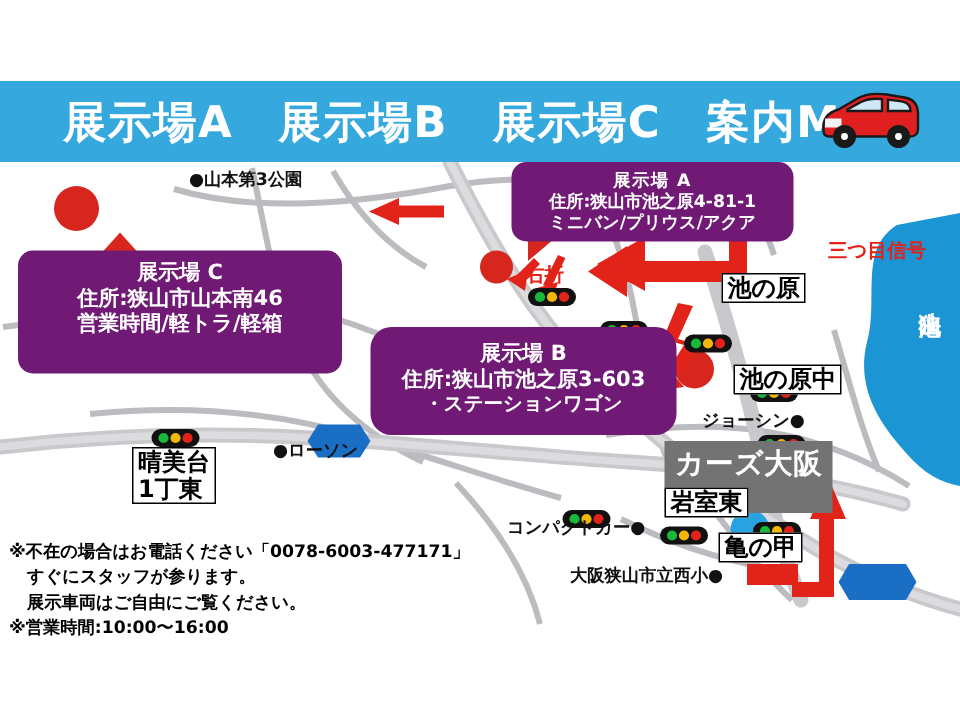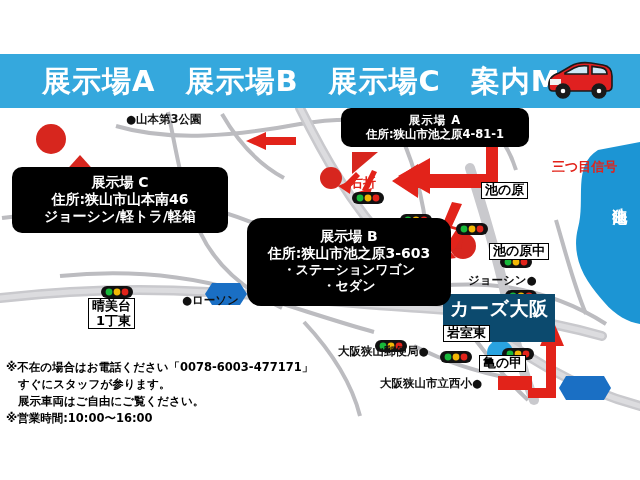--- a/index.html
+++ b/index.html
@@ -10,41 +10,41 @@
   .header{position:absolute;left:0;top:54px;width:640px;height:54px;background:#35a8dd;}
   .header-title{position:absolute;left:42px;top:60px;font-size:29px;font-weight:bold;color:#ffffff;
     letter-spacing:1px;white-space:nowrap;line-height:42px;}
   .car-icon{position:absolute;left:543px;top:57px;width:74px;height:46px;}
 
   
   .map{position:absolute;left:0;top:108px;width:640px;height:312px;background:#ffffff;overflow:hidden;}
   .map-svg{position:absolute;left:0;top:0;width:640px;height:312px;}
 
   
-  .box{position:absolute;background:#000000;color:#fff;border-radius:12px;
+  .box{position:absolute;background:#701a75;color:#fff;border-radius:12px;
     text-align:center;font-weight:bold;line-height:1.22;}
   .box .ln{display:block;white-space:nowrap;}
   .box-a{left:341px;top:108px;width:180px;padding:5px 4px 6px;font-size:11.5px;border-radius:10px;}
   .box-a .t1{font-size:11.5px;letter-spacing:1px;}
-  .box-c{left:12px;top:167px;width:208px;padding:7px 4px 8px;font-size:14px;border-radius:10px;}
+  .box-c{left:12px;top:167px;width:208px;padding:7px 4px 24px;font-size:14px;border-radius:10px;}
   .box-b{left:247px;top:218px;width:192px;padding:10px 6px 12px;font-size:14px;border-radius:14px;}
   .box-b .sm{font-size:13px;}
 
   .tail{position:absolute;width:0;height:0;}
   .tail-a{left:352px;top:152px;border-left:0 solid transparent;border-right:26px solid transparent;
       border-top:22px solid #d7261e;}
   .tail-c{left:62px;top:155px;border-left:18px solid transparent;border-right:18px solid transparent;
       border-bottom:20px solid #d7261e;}
 
   
   .lab{position:absolute;font-size:11.5px;font-weight:bold;color:#111;white-space:nowrap;}
   .lab-red{position:absolute;font-size:13px;font-weight:bold;color:#e2231a;white-space:nowrap;}
-  .sig-lab{position:absolute;font-size:13px;font-weight:bold;color:#000;background:#fff;
-    border:1.6px solid #000;padding:0px 3px;white-space:nowrap;line-height:1.12;text-align:right;}
-  .cyan-lab{position:absolute;background:#0c4a6e;color:#fff;font-weight:bold;font-size:19px;
+  .sig-lab{position:absolute;font-size:16px;font-weight:bold;color:#000;background:#fff;
+    border:1.6px solid #000;padding:0px 3px;white-space:nowrap;line-height:1.12;text-align:left;}
+  .cyan-lab{position:absolute;background:#737373;color:#fff;font-weight:bold;font-size:19px;
     padding:2px 7px 20px;white-space:nowrap;letter-spacing:0.5px;}
   .lake-lab{position:absolute;color:#fff;font-weight:bold;font-size:15px;
     writing-mode:vertical-rl;text-orientation:upright;line-height:1.05;letter-spacing:1px;}
 
   
   .footer{position:absolute;left:0;top:360px;width:640px;}
   .note{position:absolute;font-size:11.5px;font-weight:bold;color:#000;white-space:nowrap;}
 </style>
 </head>
 <body>
@@ -216,54 +216,54 @@
       </g>
     </svg>
 
     <span style="position:absolute;left:215px;top:285px;font-size:11px;font-weight:bold;color:#fff;">34</span>
 
   </div>
 
   <span class="lab" style="left:86px;top:112px;margin-left:40px;">●山本第3公園</span>
   <span class="lab" style="left:182px;top:293px;">●ローソン</span>
   <span class="lab" style="left:468px;top:273px;">ジョーシン●</span>
-  <span class="lab" style="left:338px;top:344px;">大阪狭山郵便局●</span>
+  <span class="lab" style="left:338px;top:344px;">コンパクトカー●</span>
   <span class="lab" style="left:380px;top:376px;">大阪狭山市立西小●</span>
   <span class="lab-red" style="left:350px;top:174px;">右折</span>
   <span class="lab-red" style="left:552px;top:158px;">三つ目信号</span>
   <span class="cyan-lab" style="left:443px;top:294px;">カーズ大阪</span>
   <span class="lake-lab" style="left:611px;top:196px;">狭山池</span>
 
   <div class="sig-lab" style="left:88px;top:298px;">
     <span>晴美台</span><br>
     <span>1丁東</span>
   </div>
   <div class="sig-lab" style="left:481px;top:182px;">池の原</div>
   <div class="sig-lab" style="left:489px;top:243px;">池の原中</div>
   <div class="sig-lab" style="left:443px;top:325px;">岩室東</div>
   <div class="sig-lab" style="left:479px;top:355px;">亀の甲</div>
 
   <div class="tail tail-a"></div>
   <div class="box box-a">
     <span class="ln t1">展示場 A</span>
     <span class="ln">住所:狭山市池之原4-81-1</span>
+    <span class="ln">ミニバン/プリウス/アクア</span>
   </div>
 
   <div class="tail tail-c"></div>
   <div class="box box-c">
     <span class="ln">展示場 C</span>
     <span class="ln">住所:狭山市山本南46</span>
-    <span class="ln">ジョーシン/軽トラ/軽箱</span>
+    <span class="ln">営業時間/軽トラ/軽箱</span>
   </div>
 
   <div class="box box-b">
     <span class="ln">展示場 B</span>
     <span class="ln">住所:狭山市池之原3-603</span>
     <span class="ln sm">・ステーションワゴン</span>
-    <span class="ln sm">・セダン</span>
   </div>
 
   <div class="footer">
     <span class="note" style="left:6px;top:0px;">※不在の場合はお電話ください「0078-6003-477171」</span>
     <span class="note" style="left:18px;top:17px;">すぐにスタッフが参ります。</span>
     <span class="note" style="left:18px;top:34px;">展示車両はご自由にご覧ください。</span>
     <span class="note" style="left:6px;top:51px;">※営業時間:10:00〜16:00</span>
   </div>
 
 </div>

